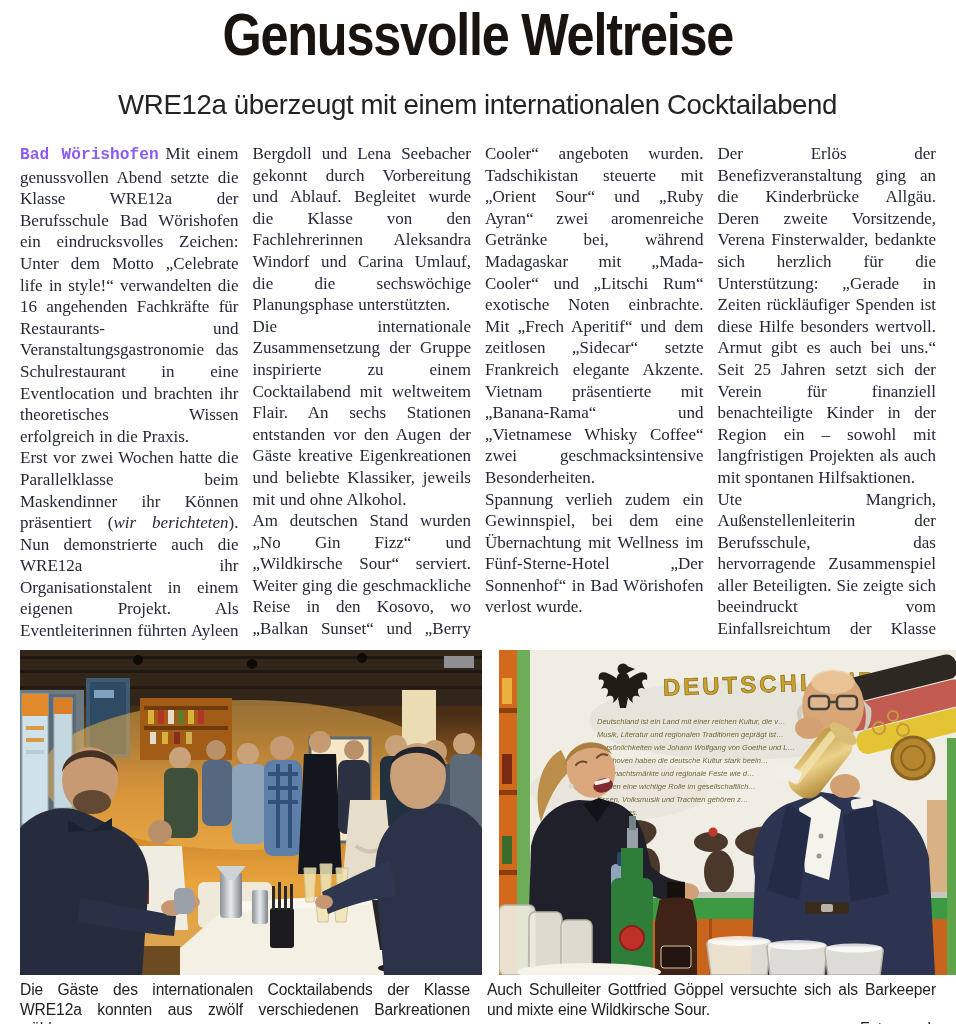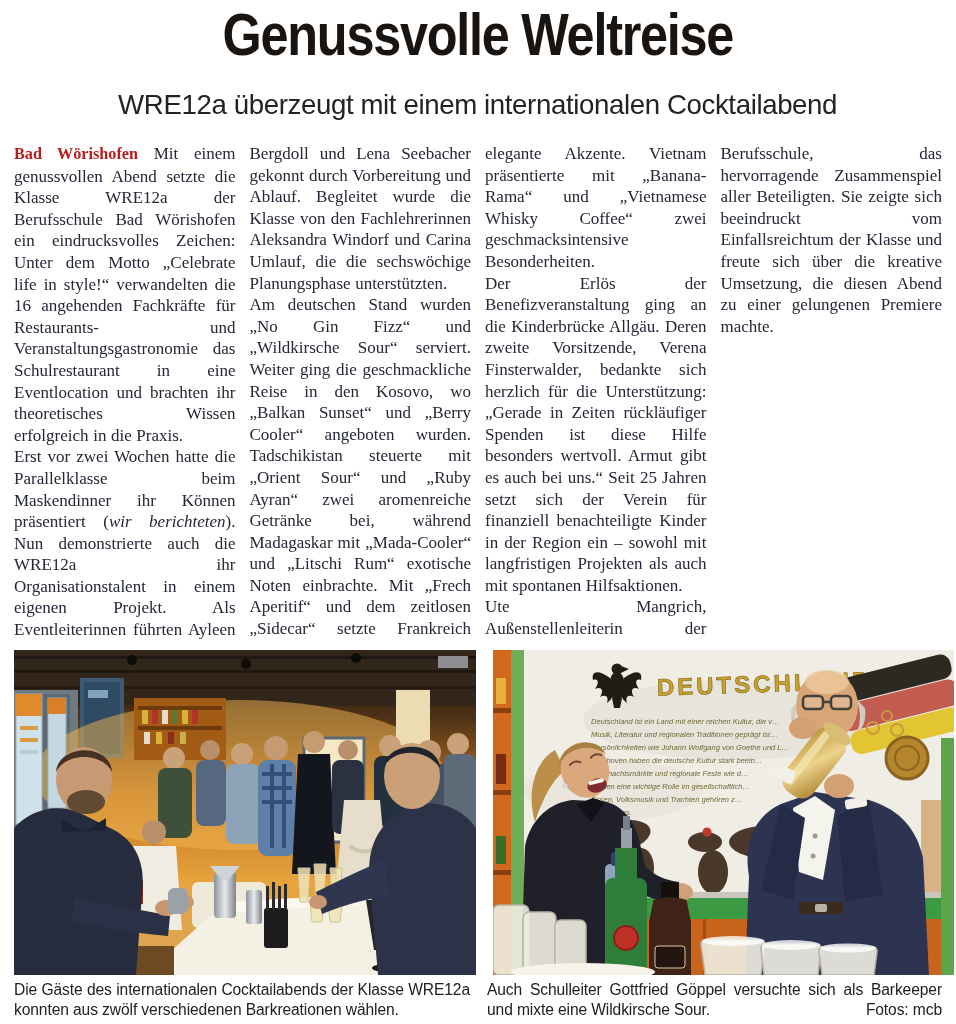--- a/index.html
+++ b/index.html
@@ -1,34 +1,34 @@
 <!DOCTYPE html>
 <html lang="de"><head>
 <meta charset="utf-8">
 <style>
   html,body{margin:0;padding:0;background:#ffffff;}
   body{width:956px;height:1024px;overflow:hidden;font-family:"Liberation Sans",sans-serif;color:#1d1d1d;}
-  .page{width:956px;height:1024px;box-sizing:border-box;padding:0 14px;position:relative;background:#fff;}
+  .page{width:956px;height:1024px;box-sizing:border-box;padding:0 20px;position:relative;background:#fff;}
 
   
   .headline-wrap{text-align:center;margin:0;padding-top:2px;height:70px;}
   .headline{display:inline-block;margin:0;font-family:"Liberation Sans",sans-serif;
     font-size:60px;line-height:66px;font-weight:700;letter-spacing:-1.5px;color:#1a1410;
     transform:scaleX(.84);white-space:nowrap;}
   .subheadline-wrap{text-align:center;margin-top:15px;height:36px;}
   .subheadline{display:inline-block;margin:0;font-size:28.5px;line-height:34px;font-weight:400;
     color:#232323;transform:scaleX(.97);letter-spacing:-.4px;white-space:nowrap;}
 
   
   .columns{margin-top:20px;height:500px;column-count:4;column-gap:14px;column-fill:auto;
     font-family:"Liberation Serif",serif;font-size:17px;line-height:21.6px;
     text-align:justify;color:#242836;overflow:hidden;
     hyphens:auto;-webkit-hyphens:auto;word-spacing:.02em;}
   .columns p{margin:0;}
-  .lead{font-family:Liberation Serif, serif;font-weight:700;font-size:16.2px;color:#b91c1c;}
+  .lead{font-family:Liberation Mono, monospace;font-weight:700;font-size:16.2px;color:#8b5cf6;}
 
   
   .photos{display:flex;gap:17px;margin-top:7px;}
   .photos figure{margin:0;line-height:0;}
   svg.photo{display:block;}
 
   
   .captions{display:flex;gap:17px;margin-top:5px;}
   .caption{font-size:15.6px;line-height:19.6px;color:#212121;text-align:justify;letter-spacing:-.1px;}
   .caption-left{width:462px;}
@@ -43,21 +43,23 @@
   <div class="headline-wrap">
     <h1 class="headline">Genussvolle Weltreise</h1>
   </div>
   <div class="subheadline-wrap">
     <h2 class="subheadline">WRE12a überzeugt mit einem internationalen Cocktailabend</h2>
   </div>
 
   <div class="columns" lang="de">
     <p><b class="lead">Bad Wörishofen</b><span> Mit einem genussvollen Abend setzte die Klasse WRE12a der Berufsschule Bad Wörishofen ein eindrucksvolles Zeichen: Unter dem Motto „Celebrate life in style!“ verwandelten die 16 angehenden Fachkräfte für Restaurants- und Veranstaltungsgastronomie das Schulrestaurant in eine Eventlocation und brachten ihr theoretisches Wissen erfolgreich in die Praxis.</span></p>
     <p><span>Erst vor zwei Wochen hatte die Parallelklasse beim Maskendinner ihr Können präsentiert (</span><i>wir berichteten</i><span>). Nun demonstrierte auch die WRE12a ihr Organisationstalent in einem eigenen Projekt. Als Eventleiterinnen führten Ayleen Bergdoll und Lena Seebacher gekonnt durch Vorbereitung und Ablauf. Begleitet wurde die Klasse von den Fachlehrerinnen Aleksandra Windorf und Carina Umlauf, die die sechswöchige Planungsphase unterstützten.</span></p>
+    <p>Die internationale Zusammensetzung der Gruppe inspirierte zu einem Cocktailabend mit weltweitem Flair. An sechs Stationen entstanden vor den Augen der Gäste kreative Eigenkreationen und beliebte Klassiker, jeweils mit und ohne Alkohol.</p>
     <p>Am deutschen Stand wurden „No Gin Fizz“ und „Wildkirsche Sour“ serviert. Weiter ging die geschmackliche Reise in den Kosovo, wo „Balkan Sunset“ und „Berry Cooler“ angeboten wurden. Tadschikistan steuerte mit „Orient Sour“ und „Ruby Ayran“ zwei aromenreiche Getränke bei, während Madagaskar mit „Mada-Cooler“ und „Litschi Rum“ exotische Noten einbrachte. Mit „Frech Aperitif“ und dem zeitlosen „Sidecar“ setzte Frankreich elegante Akzente. Vietnam präsentierte mit „Banana-Rama“ und „Vietnamese Whisky Coffee“ zwei geschmacksintensive Besonderheiten.</p>
+    <p>Spannung verlieh zudem ein Gewinnspiel, bei dem eine Übernachtung mit Wellness im Fünf-Sterne-Hotel „Der Sonnenhof“ in Bad Wörishofen verlost wurde.</p>
     <p>Der Erlös der Benefizveranstaltung ging an die Kinderbrücke Allgäu. Deren zweite Vorsitzende, Verena Finsterwalder, bedankte sich herzlich für die Unterstützung: „Gerade in Zeiten rückläufiger Spenden ist diese Hilfe besonders wertvoll. Armut gibt es auch bei uns.“ Seit 25 Jahren setzt sich der Verein für finanziell benachteiligte Kinder in der Region ein – sowohl mit langfristigen Projekten als auch mit spontanen Hilfsaktionen.</p>
     <p>Ute Mangrich, Außenstellenleiterin der Berufsschule, das hervorragende Zusammenspiel aller Beteiligten. Sie zeigte sich beeindruckt vom Einfallsreichtum der Klasse und freute sich über die kreative Umsetzung, die diesen Abend zu einer gelungenen Premiere machte.</p>
   </div>
 
   <div class="photos">
 
     <figure>
       <svg class="photo" width="462" height="325" viewBox="0 0 462 325" xmlns="http://www.w3.org/2000/svg">
         <defs>
           <linearGradient id="gWarm" x1="0" y1="0" x2="0" y2="1">

